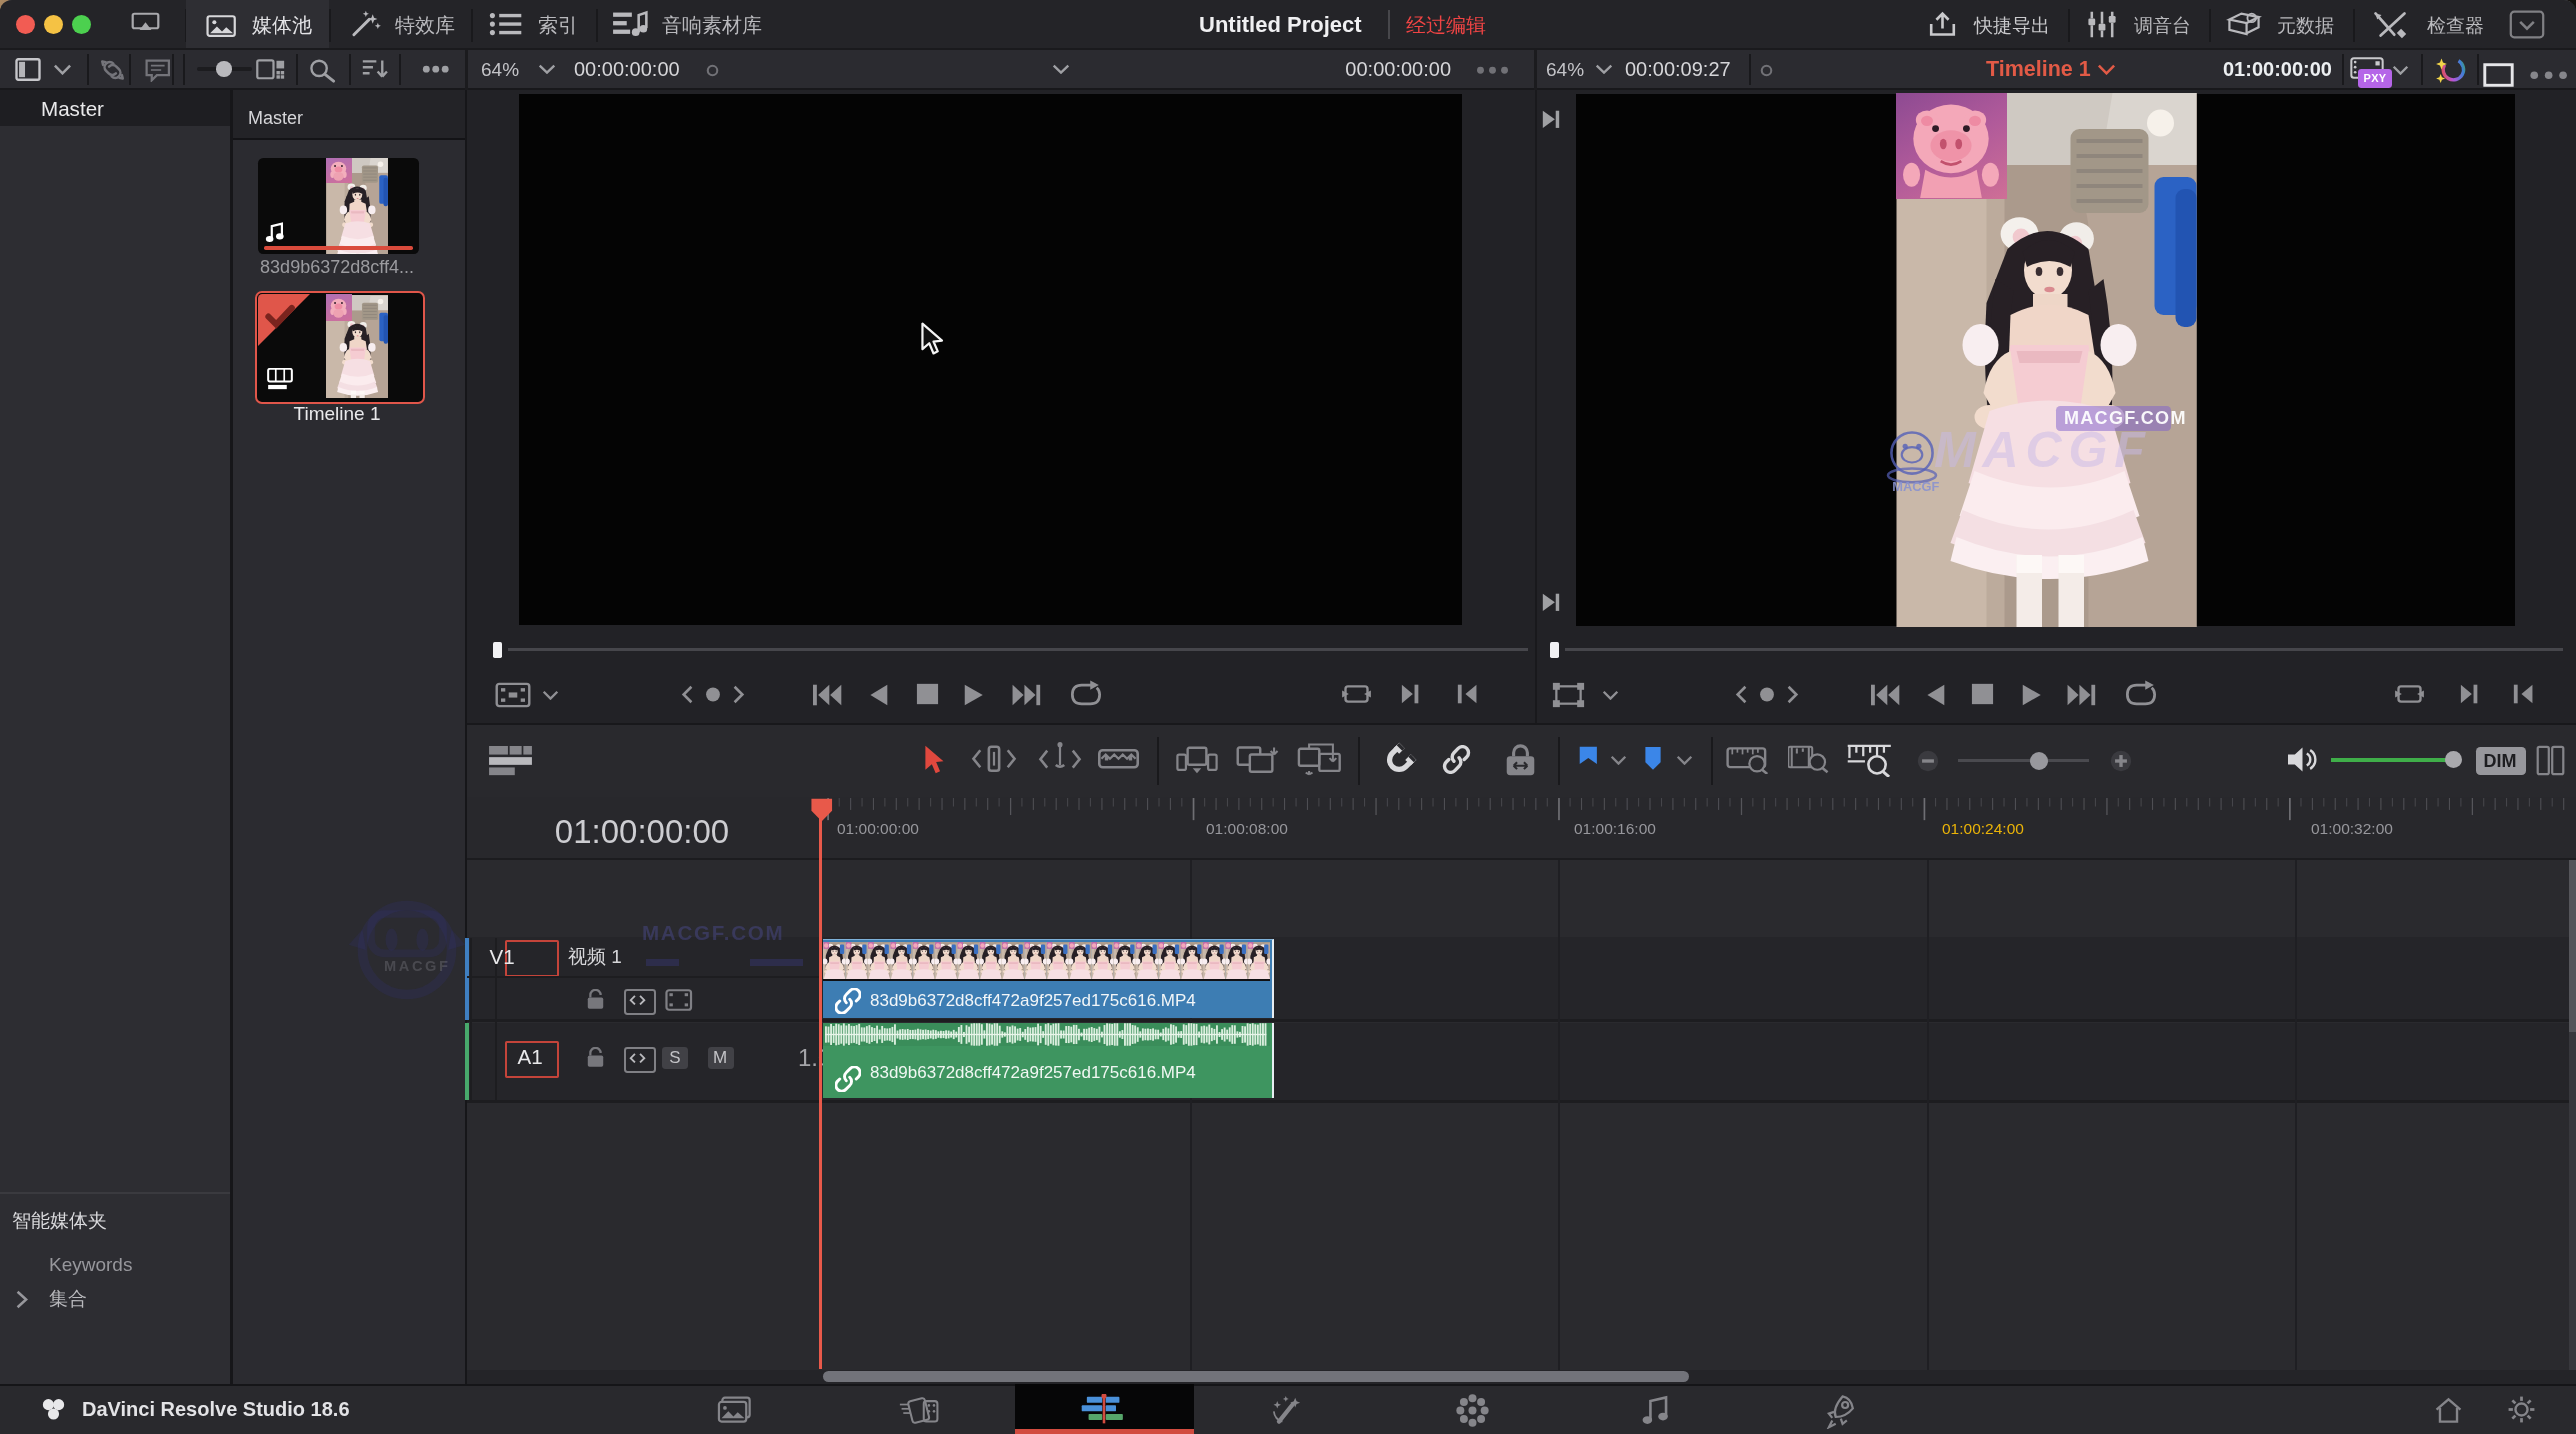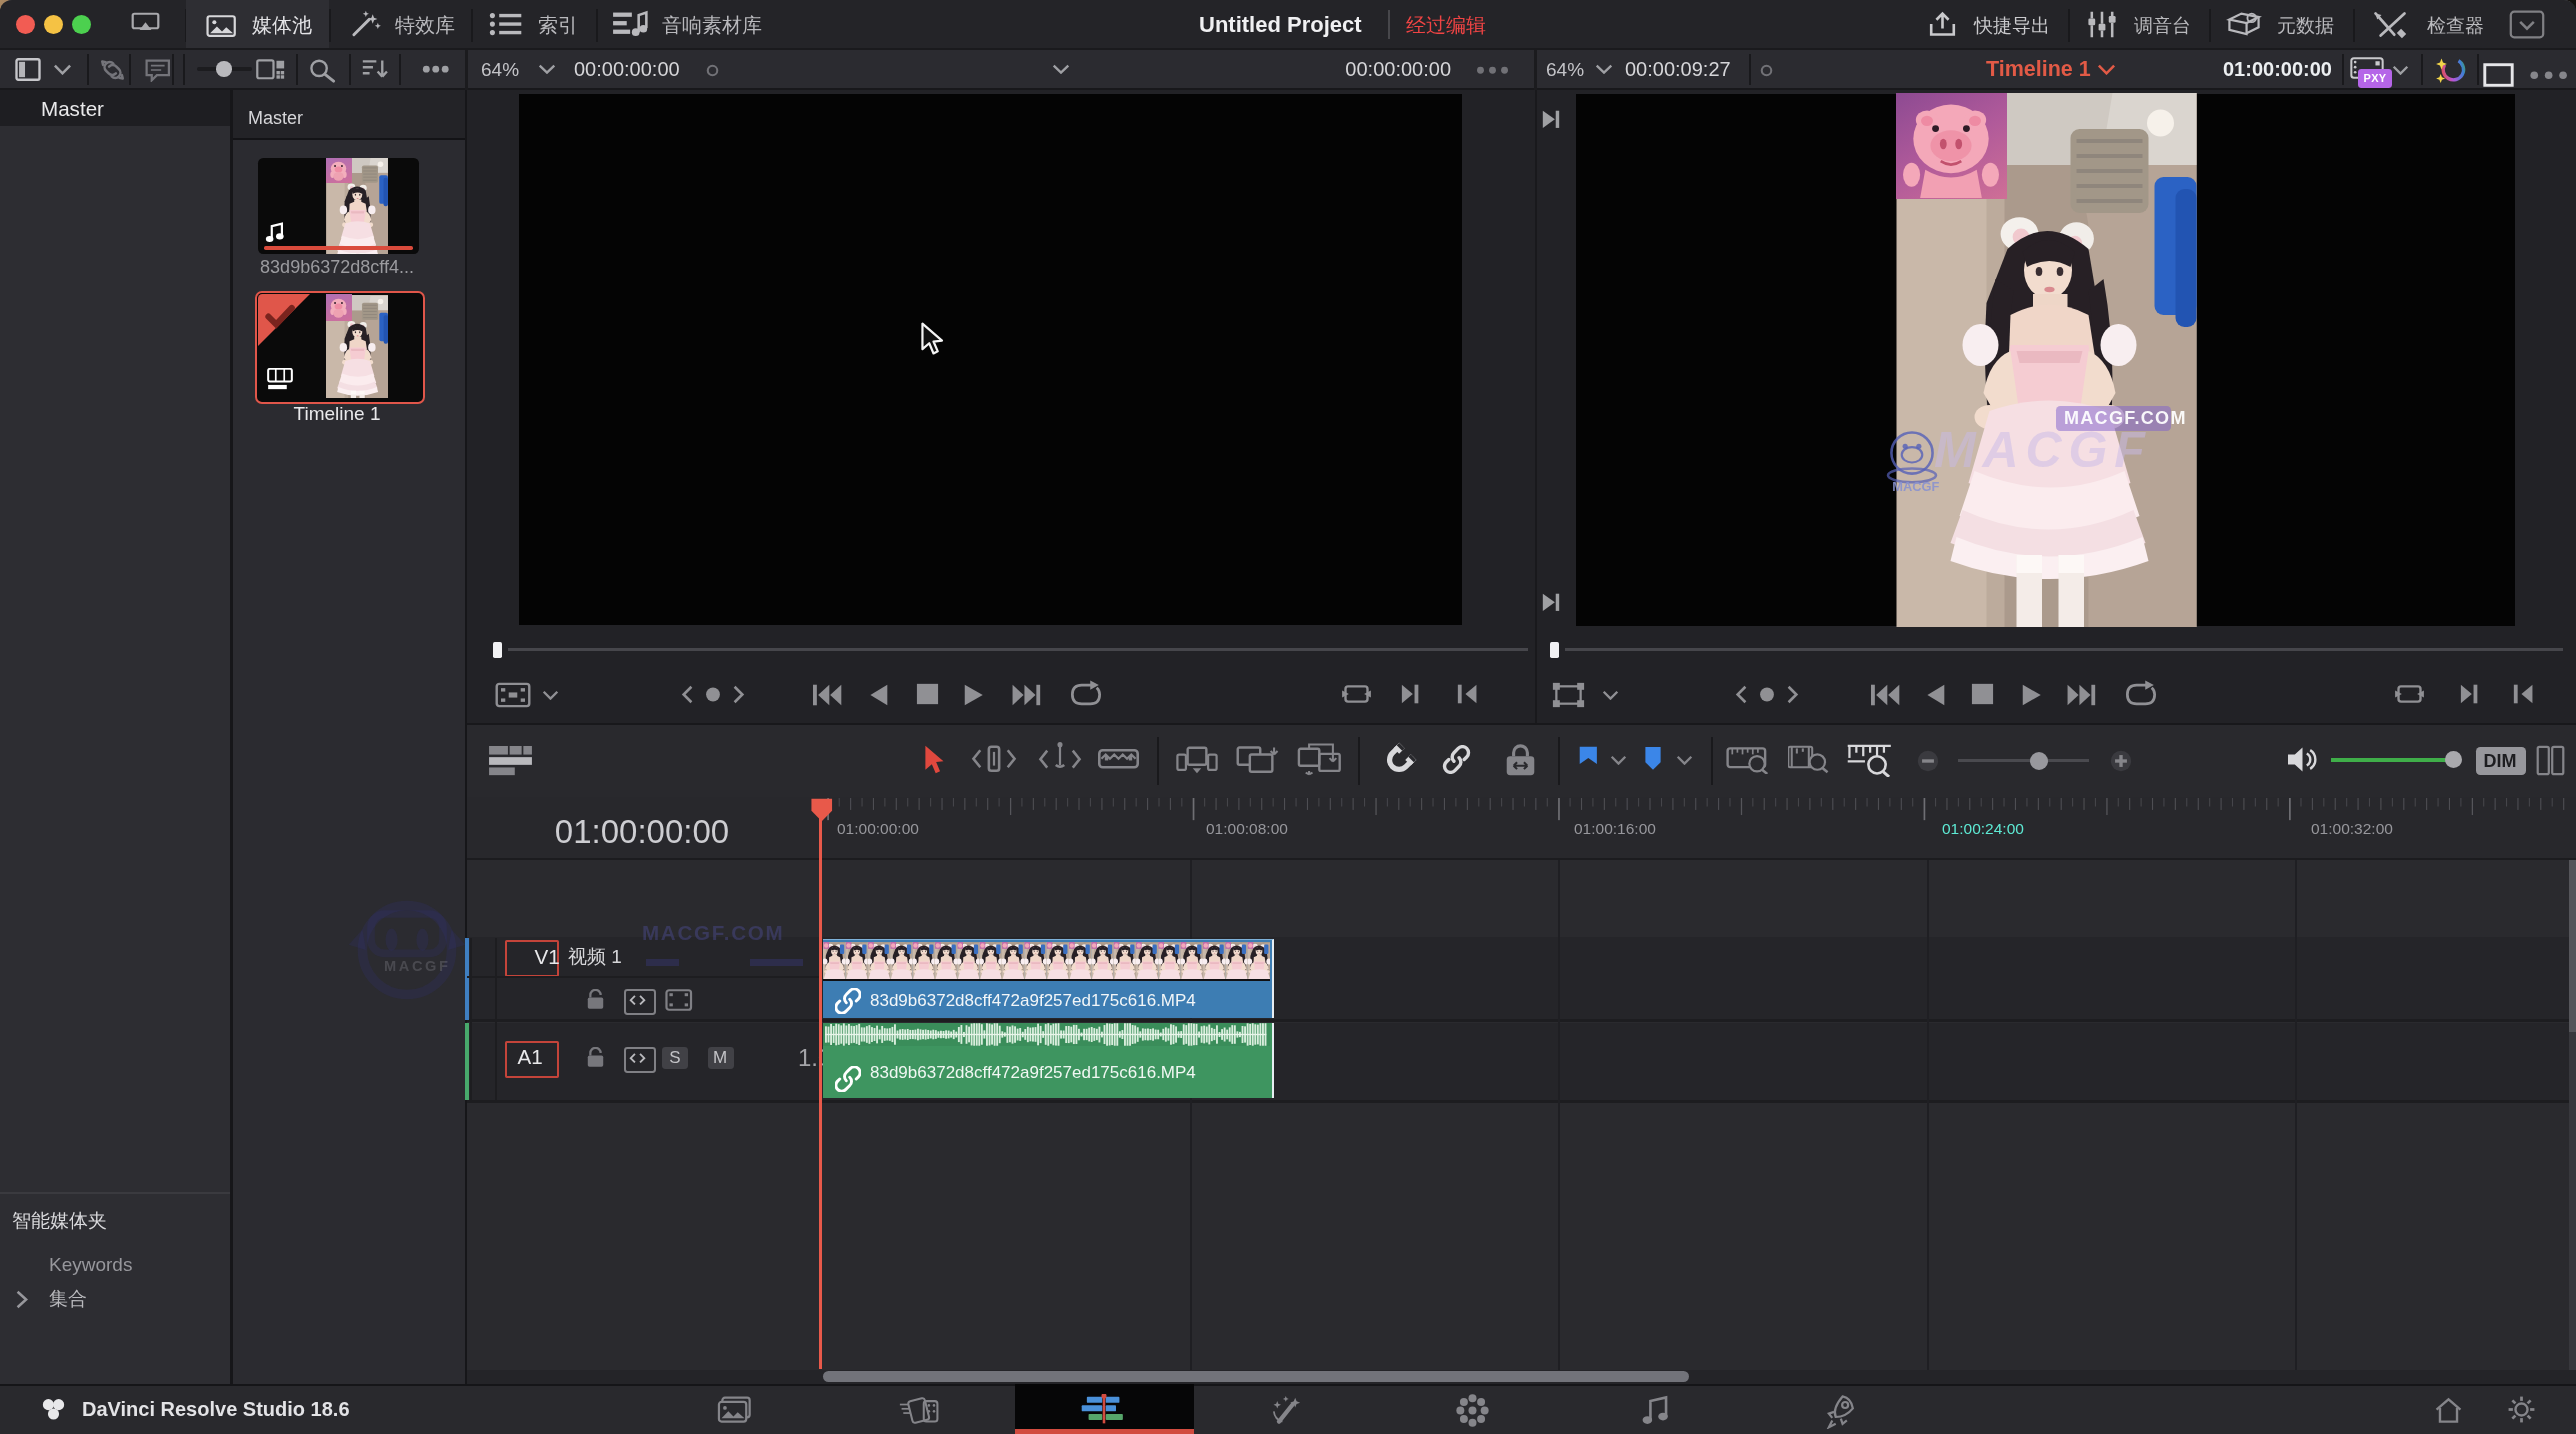--- a/index.html
+++ b/index.html
@@ -882,21 +882,21 @@
       <rect x="2383.7" y="0" width="1.3" height="10" fill="#45454a"></rect>
       <rect x="2397.1" y="0" width="1.3" height="14" fill="#4e4e53"></rect>
       <rect x="2410.5" y="0" width="1.3" height="10" fill="#45454a"></rect>
       <rect x="2423.9" y="0" width="1.3" height="14" fill="#4e4e53"></rect>
       <rect x="2437.3" y="0" width="1.3" height="10" fill="#45454a"></rect>
       <rect x="2450.8" y="0" width="1.3" height="14" fill="#4e4e53"></rect>
     </svg>
     <div class="abs" style="left:837px;top:819px;height:20.6px;line-height:20.6px;font-size:15.5px;color:#97979c;font-weight:400;white-space:nowrap;">01:00:00:00</div>
     <div class="abs" style="left:1206px;top:819px;height:20.6px;line-height:20.6px;font-size:15.5px;color:#97979c;font-weight:400;white-space:nowrap;">01:00:08:00</div>
     <div class="abs" style="left:1574px;top:819px;height:20.6px;line-height:20.6px;font-size:15.5px;color:#97979c;font-weight:400;white-space:nowrap;">01:00:16:00</div>
-    <div class="abs" style="left:1942px;top:819px;height:20.6px;line-height:20.6px;font-size:15.5px;color:#5eead4;font-weight:400;white-space:nowrap;">01:00:24:00</div>
+    <div class="abs" style="left:1942px;top:819px;height:20.6px;line-height:20.6px;font-size:15.5px;color:#eab308;font-weight:400;white-space:nowrap;">01:00:24:00</div>
     <div class="abs" style="left:2311px;top:819px;height:20.6px;line-height:20.6px;font-size:15.5px;color:#97979c;font-weight:400;white-space:nowrap;">01:00:32:00</div>
     <div class="abs" style="left:467px;top:937px;width:2109px;height:82px;background:#252529;"></div>
     <div class="abs" style="left:467px;top:1019px;width:2109px;height:3.4px;background:#1d1d20;"></div>
     <div class="abs" style="left:467px;top:1023px;width:2109px;height:77px;background:#252529;"></div>
     <div class="abs" style="left:467px;top:1100px;width:2109px;height:2.6px;background:#1d1d20;"></div>
     <div class="abs" style="left:1190px;top:860px;width:1.7px;height:510px;background:#1f1f23;"></div>
     <div class="abs" style="left:1558px;top:860px;width:1.7px;height:510px;background:#1f1f23;"></div>
     <div class="abs" style="left:1927px;top:860px;width:1.7px;height:510px;background:#1f1f23;"></div>
     <div class="abs" style="left:2295px;top:860px;width:1.7px;height:510px;background:#1f1f23;"></div>
     <div class="abs" style="left:642px;top:919px;height:27.5px;line-height:27.5px;font-size:20.6px;color:rgba(85,85,175,0.35);font-weight:700;white-space:nowrap;letter-spacing:1.7px;">MACGF.COM</div>
@@ -909,21 +909,21 @@
       <rect x="28" y="22" width="84" height="46" rx="16" fill="none" stroke="rgba(52,52,125,0.2)" stroke-width="9"></rect>
       <ellipse cx="52" cy="52" rx="7" ry="13" fill="rgba(52,52,125,0.22)"></ellipse>
       <ellipse cx="88" cy="52" rx="7" ry="13" fill="rgba(52,52,125,0.22)"></ellipse>
     </svg>
     <div class="abs" style="left:384px;top:957px;height:19px;line-height:19px;font-size:14.6px;color:rgba(120,120,128,0.4);font-weight:700;white-space:nowrap;letter-spacing:2.6px;">MACGF</div>
     <div class="abs" style="left:470px;top:938px;width:1.7px;height:162px;background:#1d1d20;"></div>
     <div class="abs" style="left:495px;top:938px;width:1.7px;height:162px;background:#1d1d20;"></div>
     <div class="abs" style="left:465px;top:938px;width:4.3px;height:82px;background:#3f7fc1;"></div>
     <div class="abs" style="left:465px;top:1023px;width:4.3px;height:77px;background:#48a96c;"></div>
     <div class="abs" style="left:505px;top:940px;width:50px;height:33px;background:transparent;border:2.6px solid #c4443a;border-radius:1.7px;"></div>
-    <div class="abs" style="left:547px;top:943px;height:27.5px;line-height:27.5px;font-size:20.6px;color:#e8e8ea;font-weight:400;white-space:nowrap;text-align:center;transform:translateX(-50%);">V1</div>
+    <div class="abs" style="left:502px;top:943px;height:27.5px;line-height:27.5px;font-size:20.6px;color:#e8e8ea;font-weight:400;white-space:nowrap;text-align:center;transform:translateX(-50%);">V1</div>
     <div class="abs" style="left:568px;top:944px;height:25px;line-height:25px;font-size:19px;color:#d6d6d9;font-weight:400;white-space:nowrap;">视频 1</div>
     <div class="abs" style="left:467px;top:976px;width:355px;height:1.7px;background:#1d1d20;"></div>
     <svg class="abs" style="left:586px;top:989px;" width="19" height="20.6" viewBox="0 0 22 24">
       <path d="M4 10 v-3 a6 6 0 0 1 12 0" fill="none" stroke="#77777c" stroke-width="2.6" transform="translate(1,0)"></path>
       <rect x="2" y="10" width="18" height="13" rx="2" fill="#77777c"></rect>
     </svg>
     <div class="abs" style="left:624px;top:989px;width:27.5px;height:22px;background:transparent;border:2.1px solid #808085;border-radius:3.4px;"></div>
     <svg class="abs" style="left:629px;top:995px;" width="17" height="10.3" viewBox="0 0 20 12">
       <path d="M7 1 L2 6 L7 11 M13 1 L18 6 L13 11" stroke="#b9b9bd" stroke-width="2.2" fill="none"></path>
     </svg>

